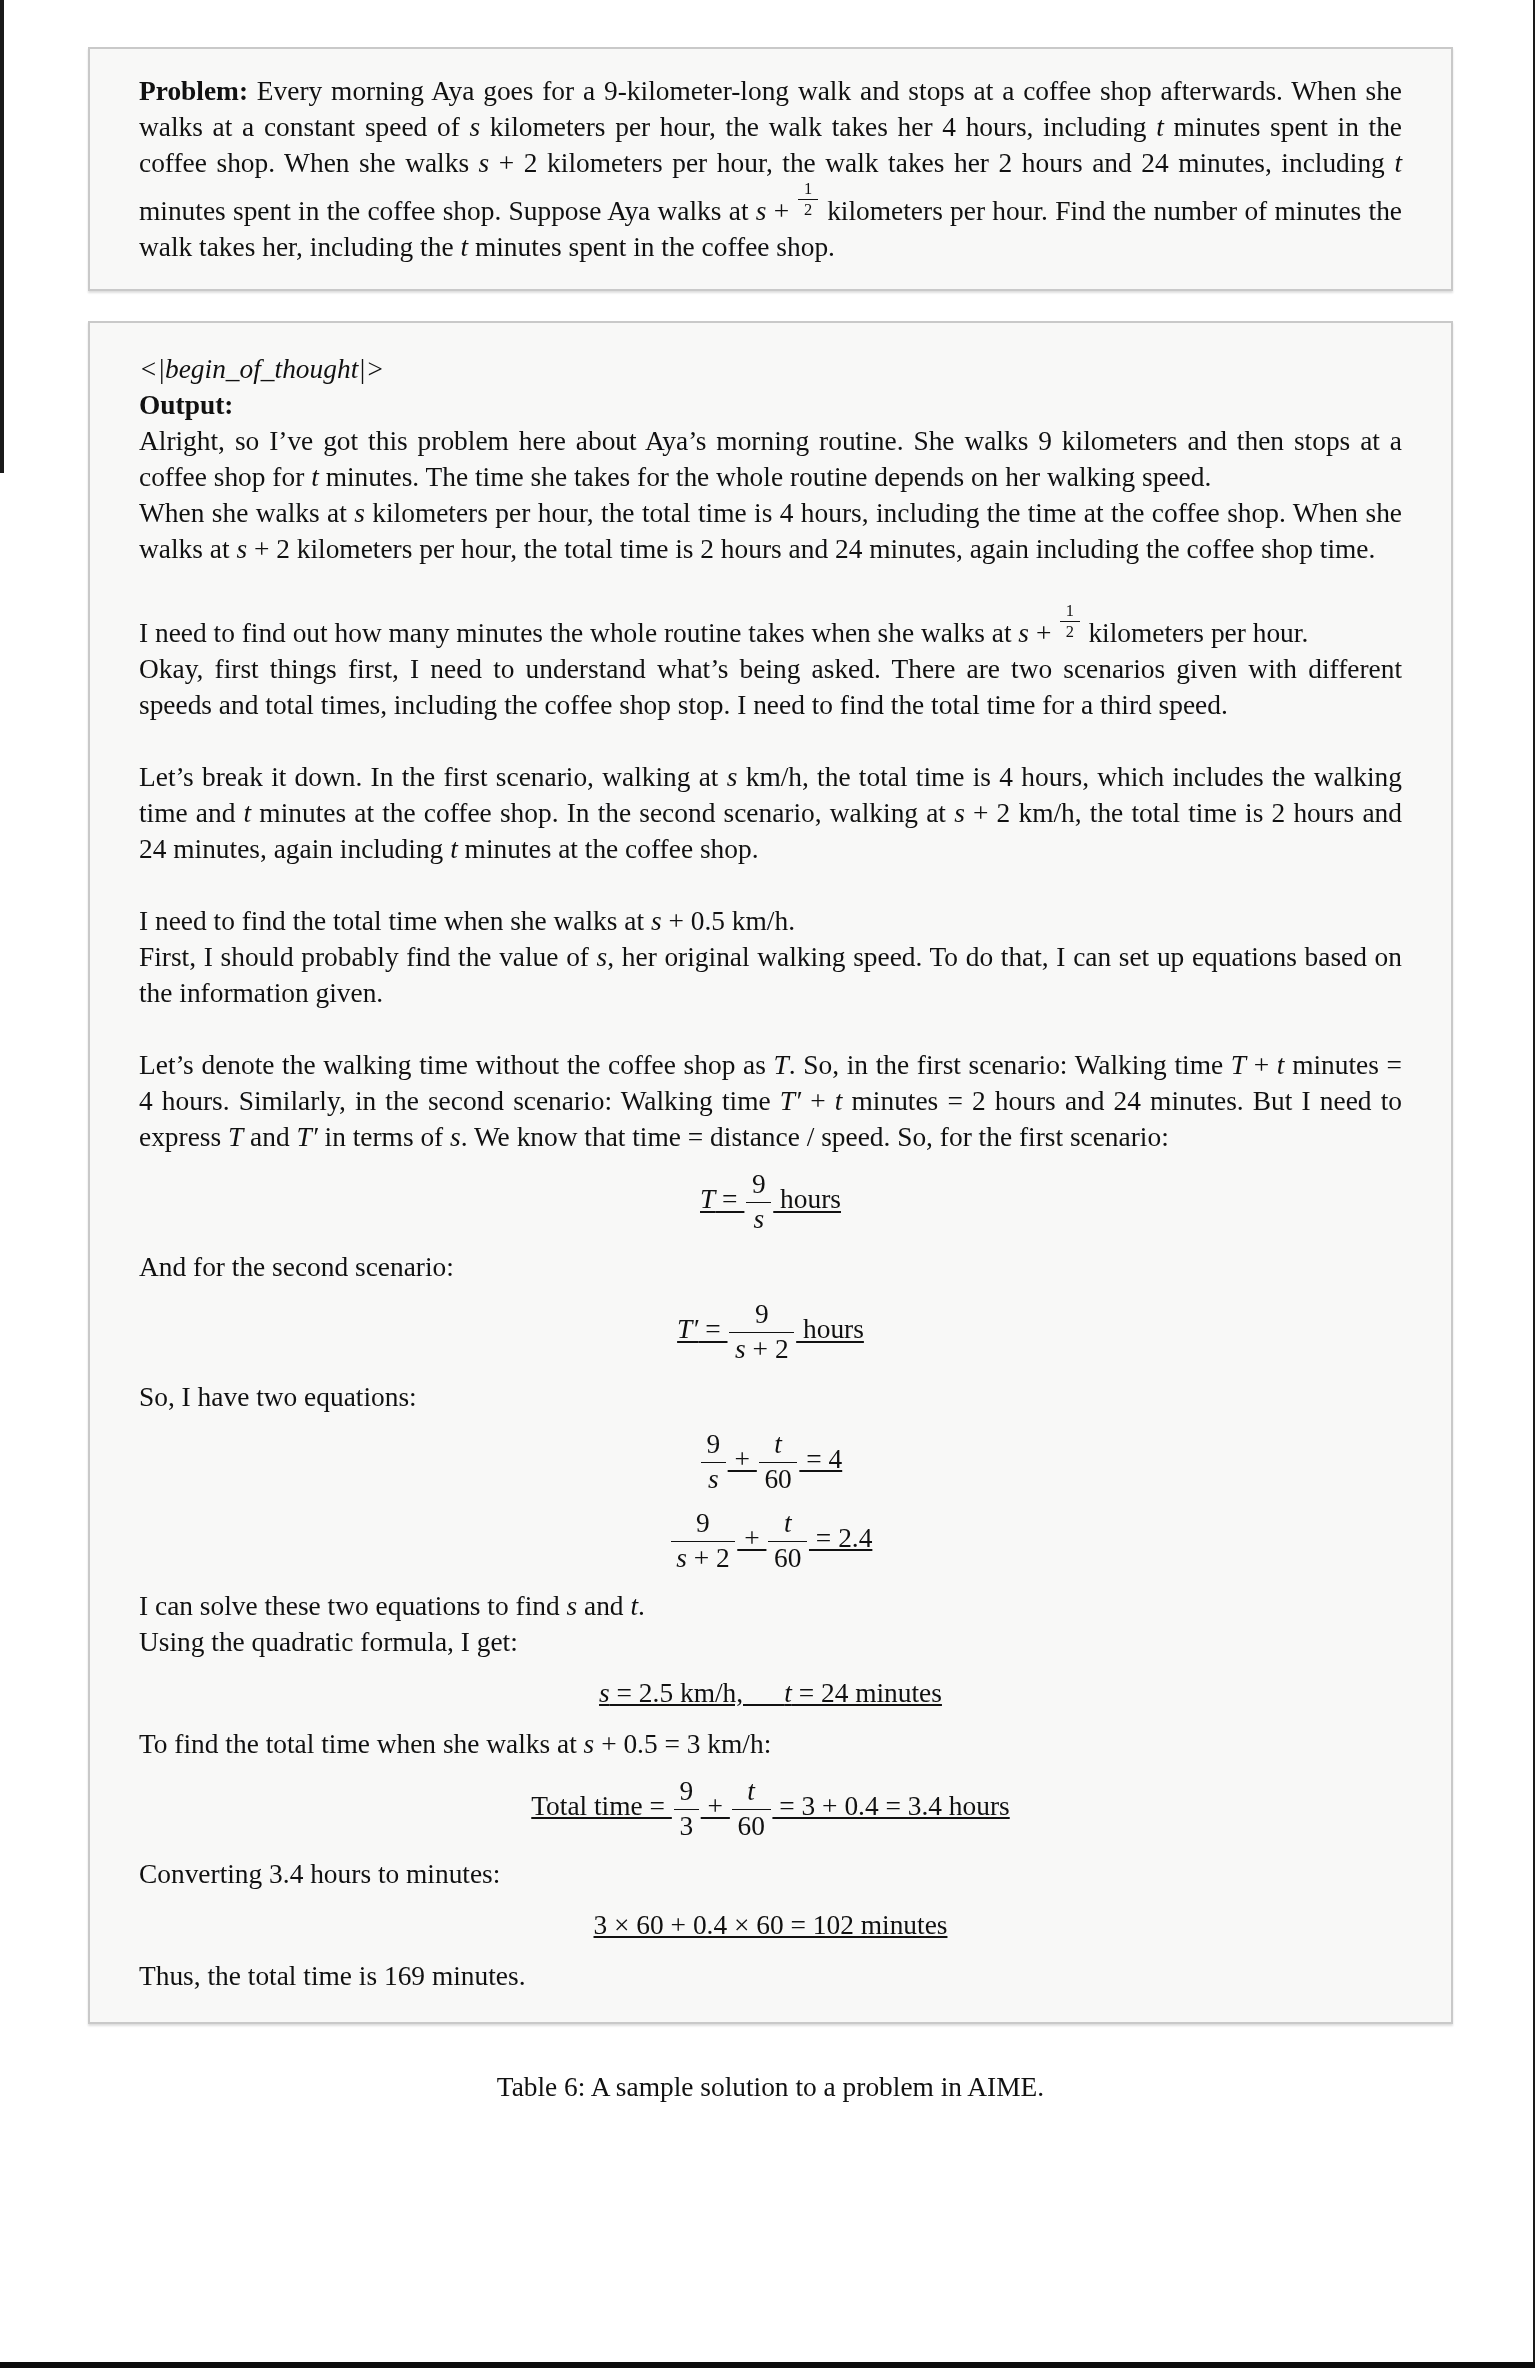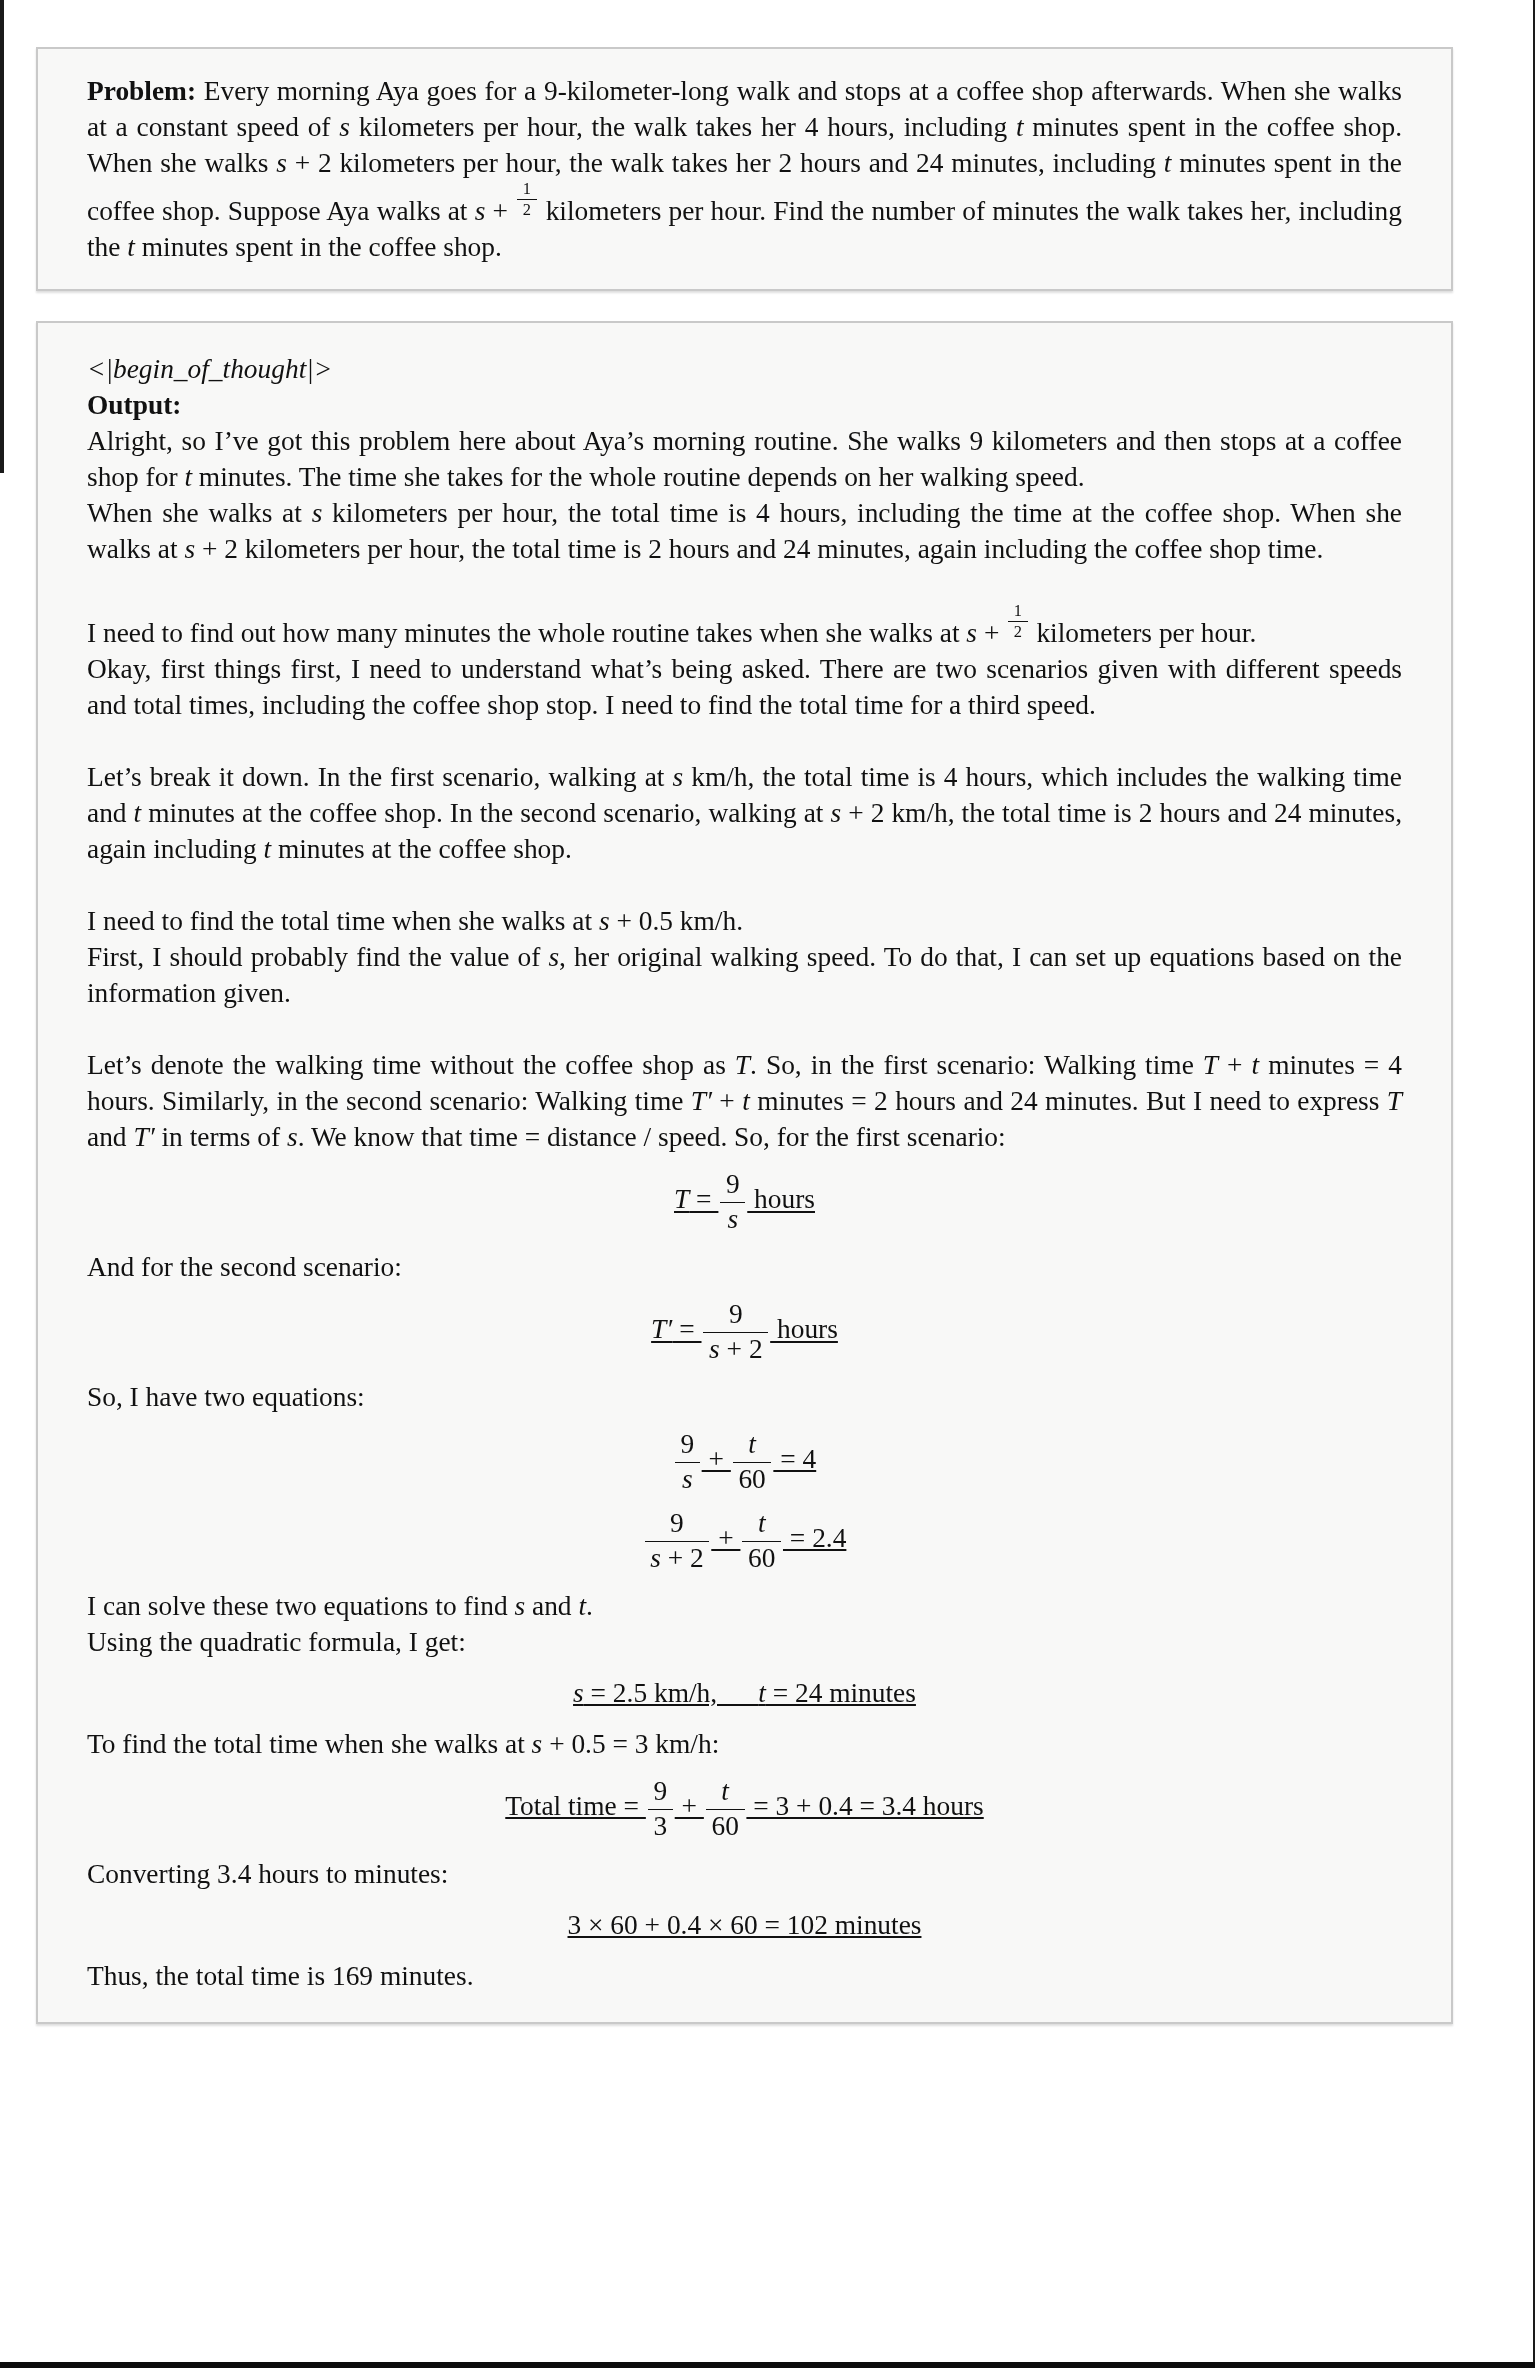--- a/index.html
+++ b/index.html
@@ -14,21 +14,21 @@
     font-family: "Liberation Serif", "DejaVu Serif", serif;
     position: relative;
     overflow-x: hidden;
   }
 
   
   .edge-left   { position:absolute; left:0;  top:0; width:3.8px;  height:473px;  background:#1a1a1a; }
   .edge-right  { position:absolute; right:0; top:0; width:2.8px;  height:2369px; background:#1a1a1a; }
   .edge-bottom { position:absolute; left:0;  top:2362px; width:1536px; height:6.6px; background:#0c0c0c; }
 
-  main { padding: 47px 83px 0 36px; }
+  main { padding: 47px 83px 0 88px; }
 
   .box {
     background: #f8f8f7;
     border: 2.8px solid #c9c9c9;
     box-shadow: 0 1.9px 1.9px rgba(0,0,0,0.13);
     padding: 24px 49px;
     box-sizing: border-box;
   }
   .box.problem { margin-bottom: 30px; }
   .box.output  { padding-top: 28px; padding-bottom: 28px; }
@@ -111,15 +111,16 @@
         <div class="para">Using the quadratic formula, I get:</div>
         <div class="eq"><i>s</i> = 2.5 km/h,  <i>t</i> = 24 minutes</div>
         <div class="para">To find the total time when she walks at <i>s</i> + 0.5 = 3 km/h:</div>
         <div class="eq">Total time = <span class="frac"><span class="num">9</span><span class="den">3</span></span> + <span class="frac"><span class="num"><i>t</i></span><span class="den">60</span></span> = 3 + 0.4 = 3.4 hours</div>
         <div class="para">Converting 3.4 hours to minutes:</div>
         <div class="eq">3 × 60 + 0.4 × 60 = 102 minutes</div>
         <div class="para">Thus, the total time is 169 minutes.</div>
       </div>
   </section>
 
+  <div class="caption">Table 6: A sample solution to a problem in AIME.</div>
 
 </main>
 
 
 </body></html>

